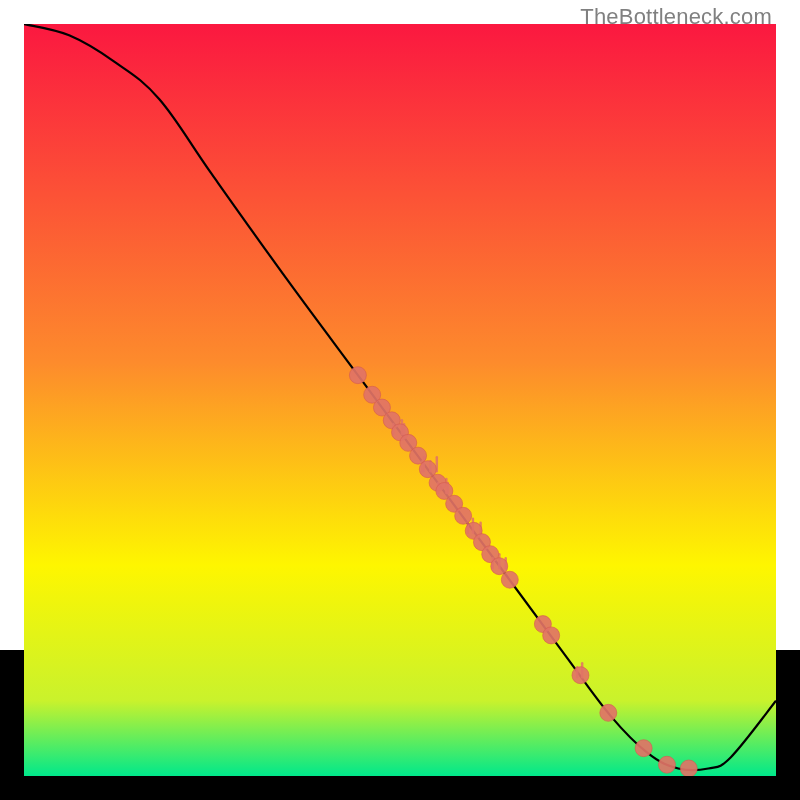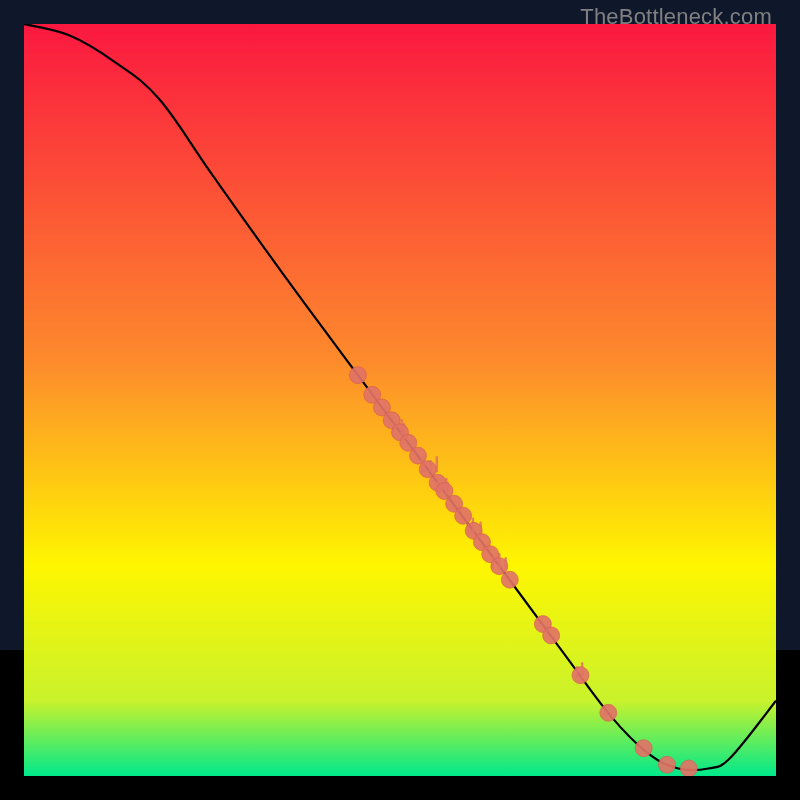--- a/index.html
+++ b/index.html
@@ -9,21 +9,21 @@
     height: 800px;
     background: #000;
     overflow: hidden;
     font-family: Arial, Helvetica, sans-serif;
   }
   .frame {
     position: absolute;
     top: 0; left: 0;
     width: 800px;
     height: 650px;
-    background: #0f172a;
+    background: #ffffff;
   }
   .plot-area {
     position: absolute;
     top: 24px;
     left: 24px;
     width: 752px;
     height: 752px;
     overflow: hidden;
   }
   .watermark {

